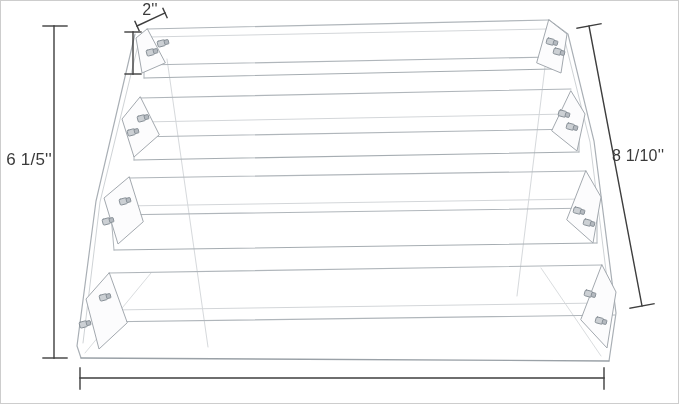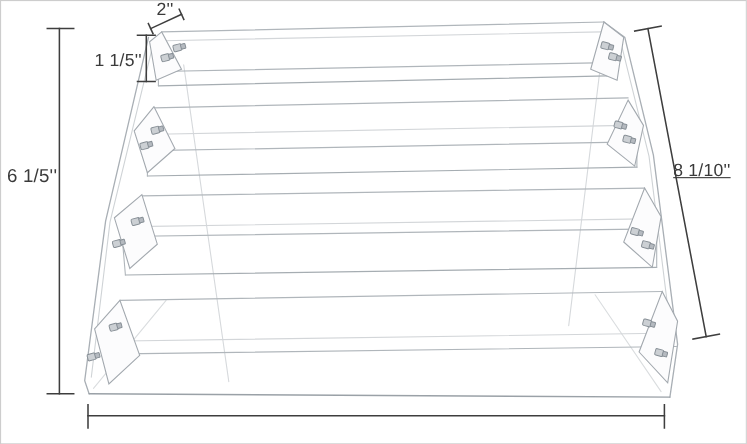--- a/index.html
+++ b/index.html
@@ -141,20 +141,19 @@
       <g>
         <line x1="79" y1="377" x2="603" y2="377"></line>
         <line x1="79" y1="367" x2="79" y2="388"></line>
         <line x1="603" y1="367" x2="603" y2="388"></line>
       </g>
     </g>
   </svg>
 
   <div class="dim-label center" style="left:124px; top:0px; width:50px;">2''</div>
 
-  <div class="dim-label right" style="left:46px; top:46px; width:82px;">1 1/5''</div>
 
   <div class="dim-label right big" style="left:0px; top:150px; width:51px;">6 1/5''</div>
 
-  <div class="dim-label" style="left:611px; top:146px;text-decoration:underline;">8 1/10''</div>
+  <div class="dim-label" style="left:611px; top:146px;">8 1/10''</div>
 
 
 </div>
 
 </body></html>

